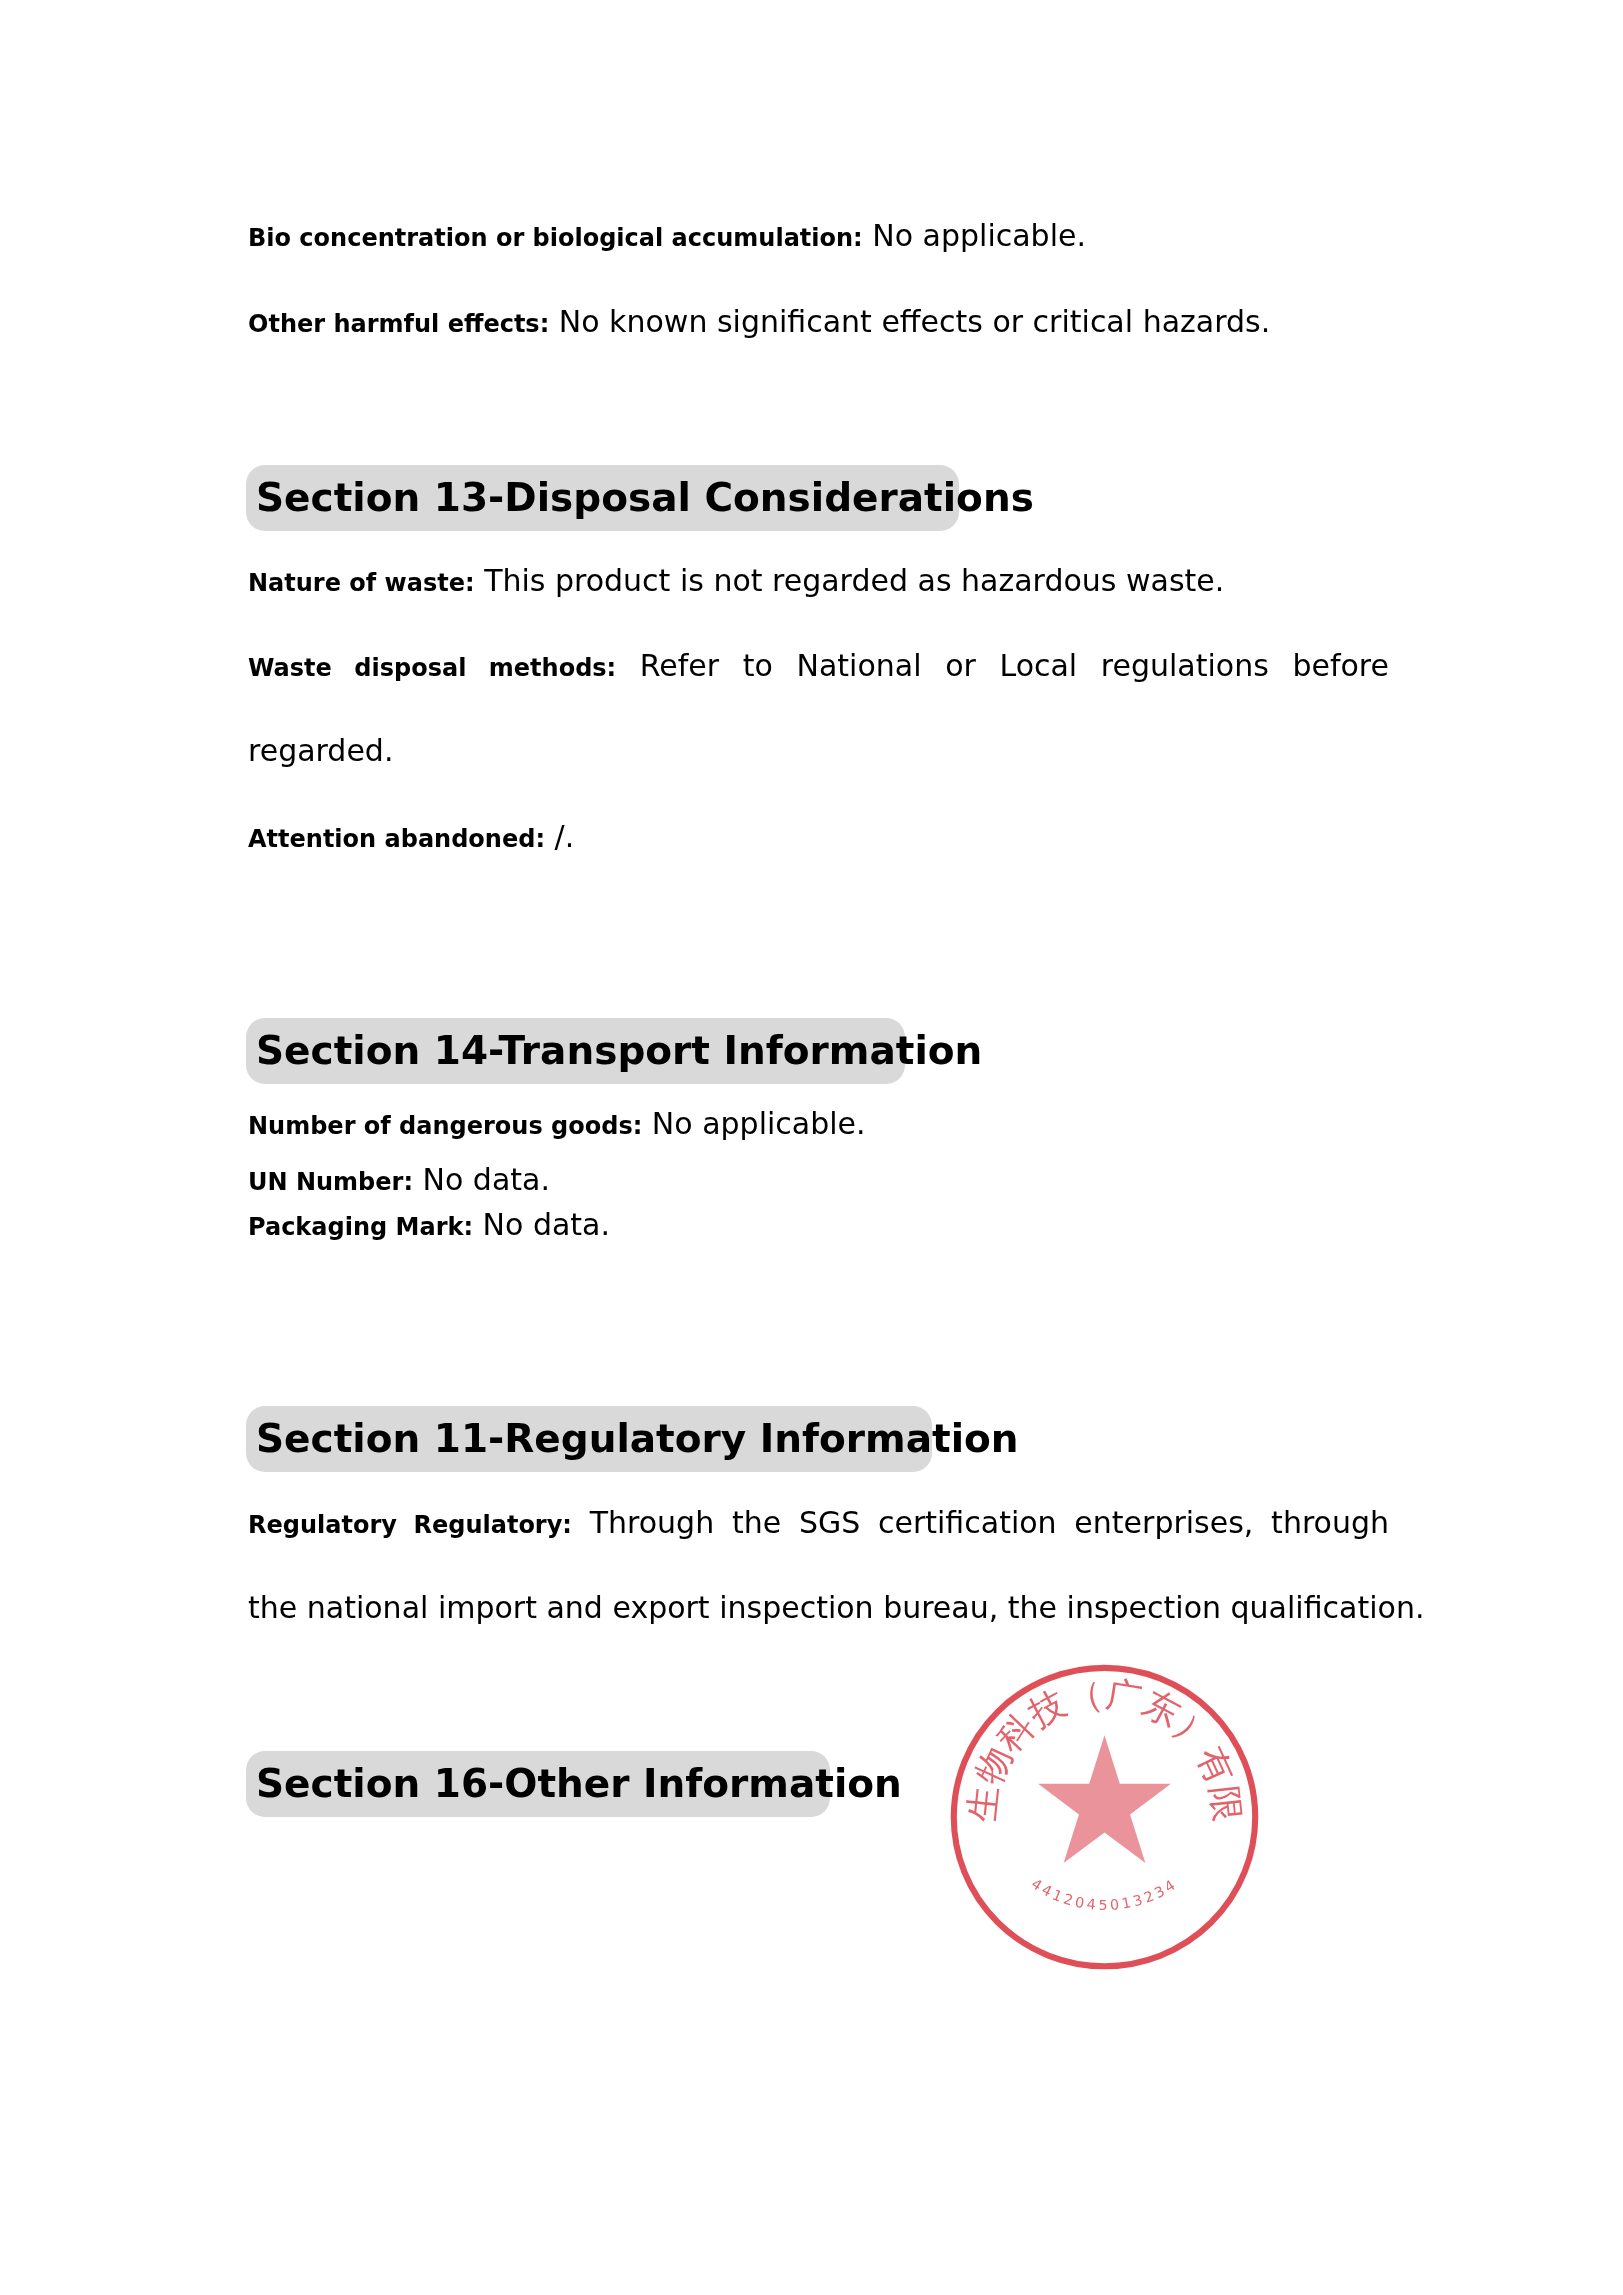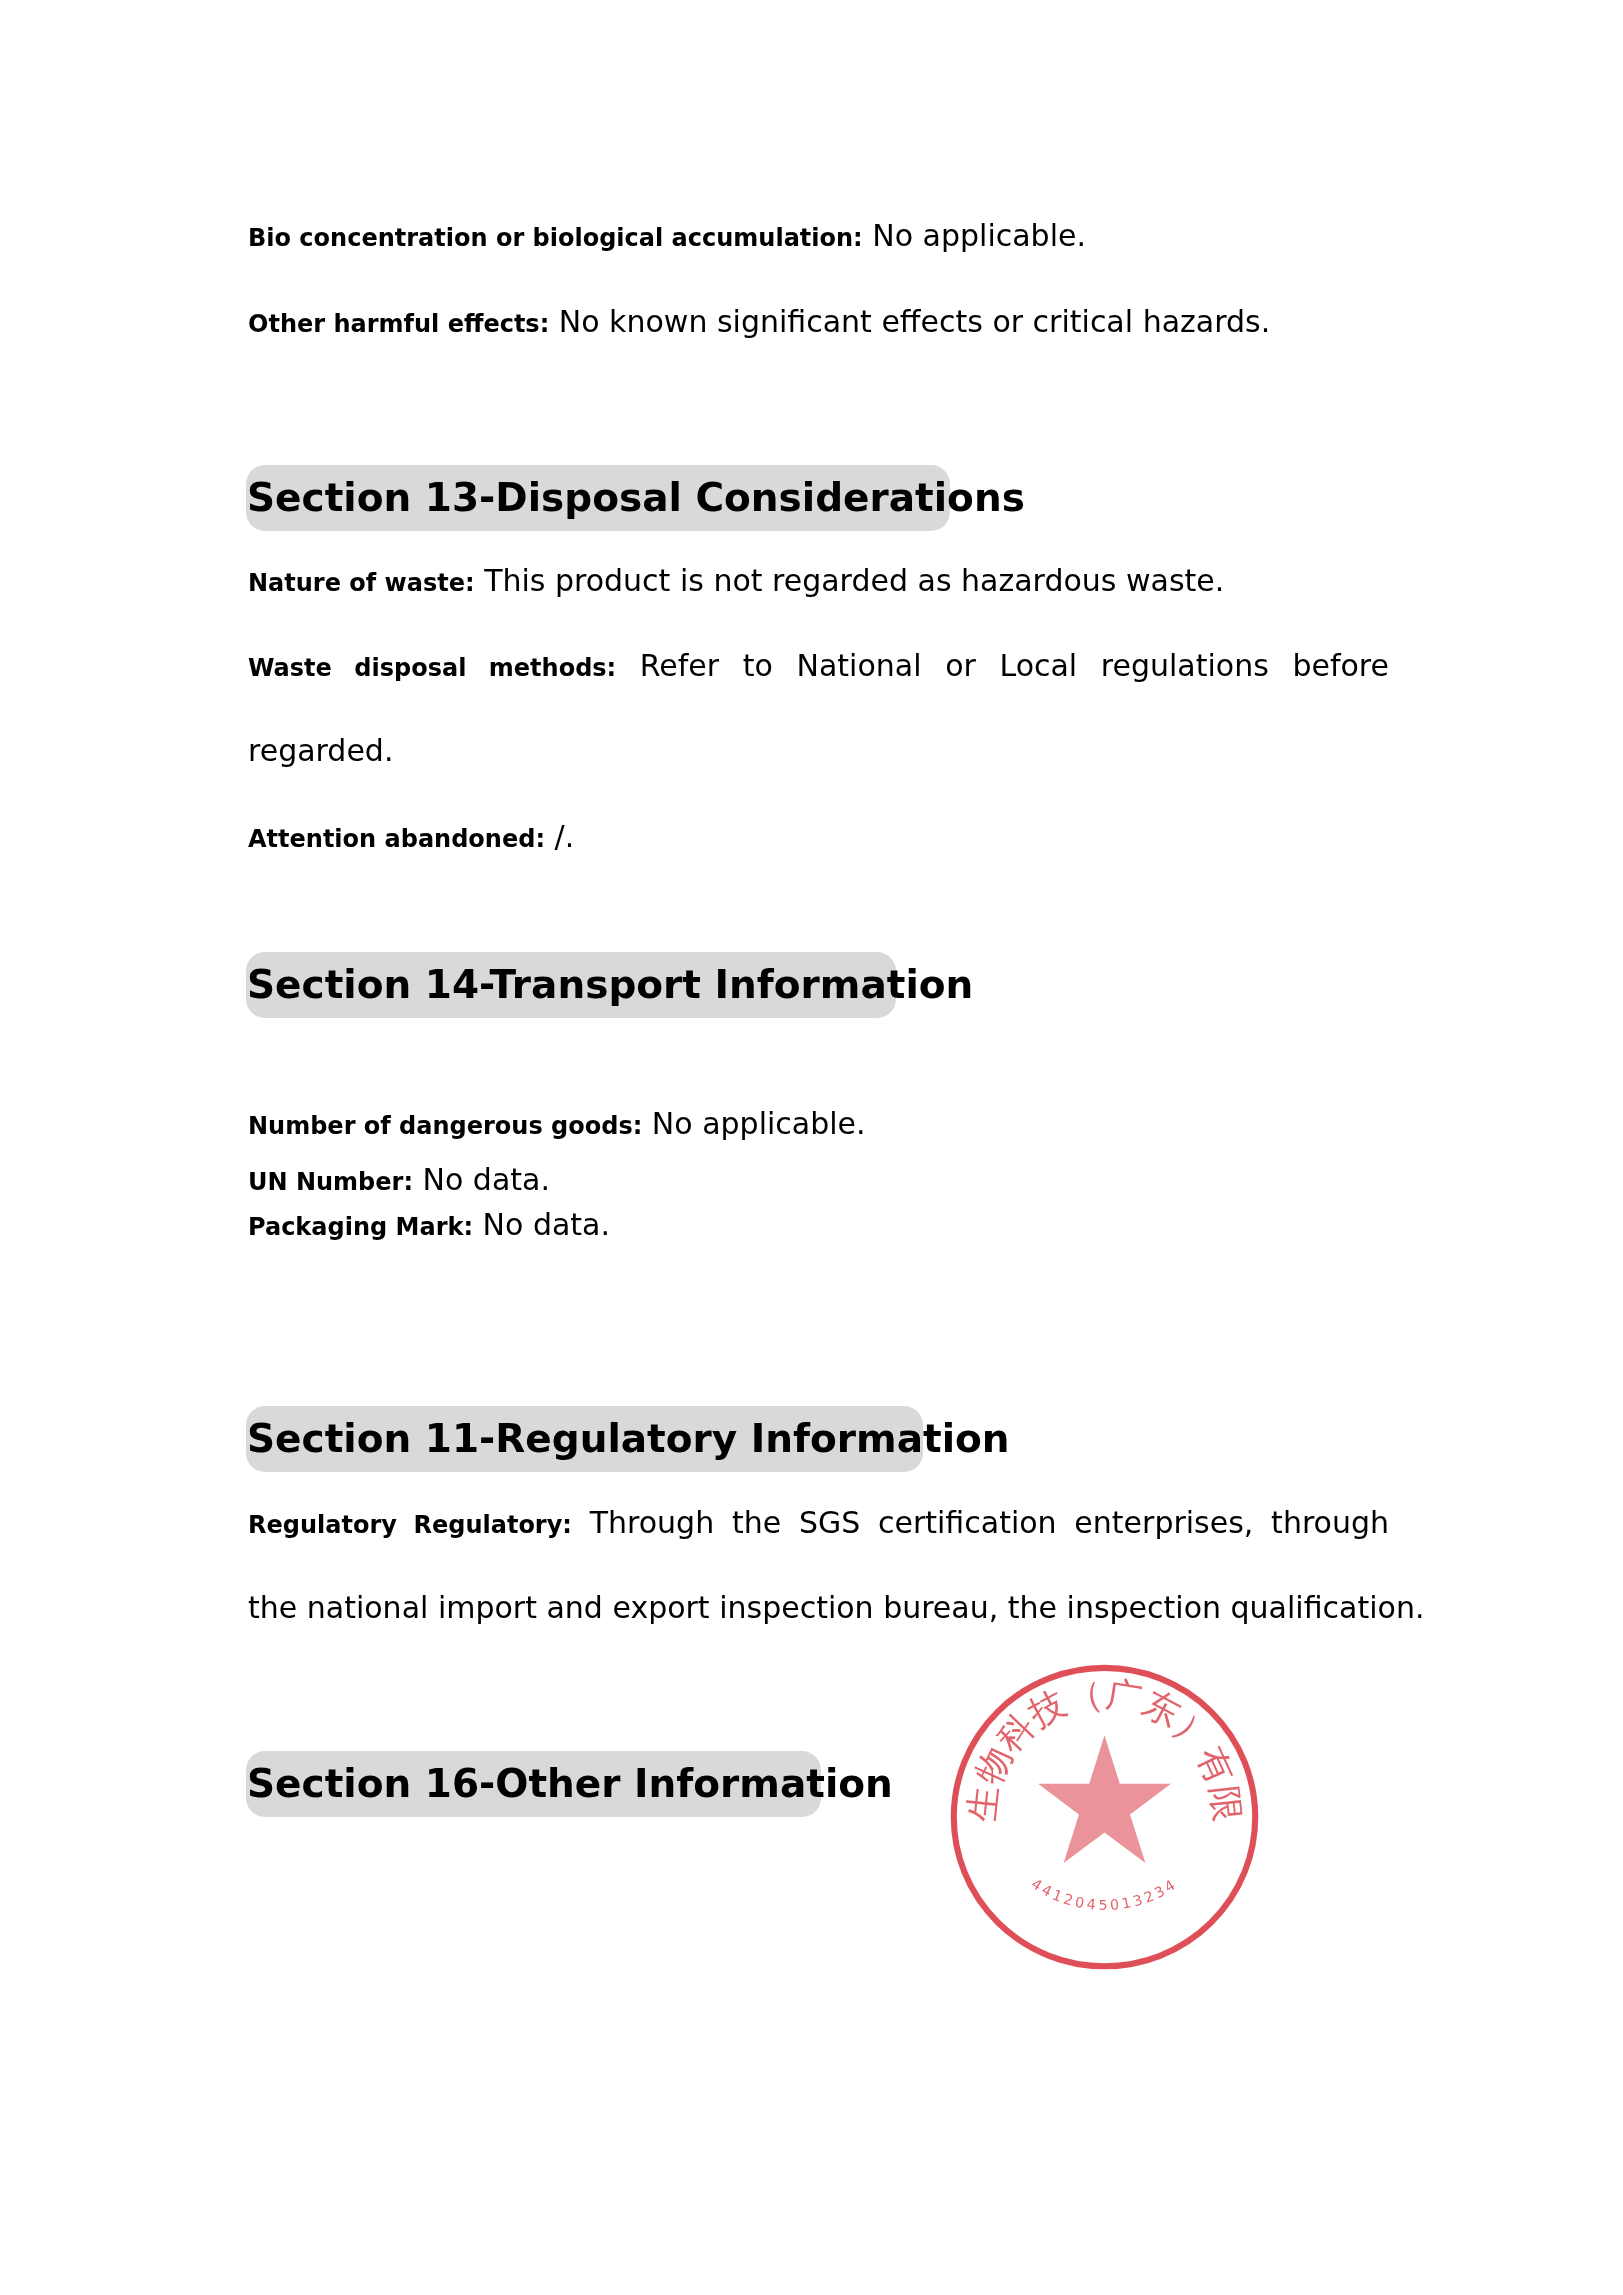--- a/index.html
+++ b/index.html
@@ -2,21 +2,21 @@
 <html style="font-size:8.2px"><head>
 <meta charset="utf-8">
 <style>
   html, body { margin:0; padding:0; background:#ffffff; }
   body { width:1623px; height:2295px; position:relative; overflow:hidden;
          font-family:"DejaVu Sans", sans-serif; color:#000; }
   .line { position:absolute; left:248px; font-size:30px; line-height:41px; white-space:nowrap; }
   .line b { font-weight:bold; font-size:24px; }
   .just { width:1141px; white-space:normal; text-align:justify; text-align-last:justify; }
   .heading { position:absolute; left:246px; background:#d9d9d9; font-weight:bold;
-             font-size:39px; height:66px; line-height:66px; padding-left:1px; white-space:nowrap;border-radius:19px; }
+             font-size:39px; height:66px; line-height:66px; padding-left:10px; white-space:nowrap;border-radius:19px; }
   .stamp { position:absolute; left:941px; top:1656px; width:327px; height:317px; }
 </style>
 </head>
 <body>
 
 <div>
 
   <div class="line" style="top:215px;">
     <b>Bio concentration or biological accumulation:</b><span> No applicable.</span>
   </div>
@@ -29,21 +29,21 @@
     <b>Nature of waste:</b><span> This product is not regarded as hazardous waste.</span>
   </div>
   <div class="line just" style="top:645px;">
     <b>Waste disposal methods:</b><span> Refer to National or Local regulations before</span>
   </div>
   <div class="line" style="top:730px;">regarded.</div>
   <div class="line" style="top:816px;">
     <b>Attention abandoned:</b><span> /.</span>
   </div>
 
-  <div class="heading" style="top:952px; width:649px;">Section 14-Transport Information</div>
+  <div class="heading" style="top:1018px; width:649px;">Section 14-Transport Information</div>
   <div class="line" style="top:1103px;">
     <b>Number of dangerous goods:</b><span> No applicable.</span>
   </div>
   <div class="line" style="top:1159px;">
     <b>UN Number:</b><span> No data.</span>
   </div>
   <div class="line" style="top:1204px;">
     <b>Packaging Mark:</b><span> No data.</span>
   </div>
 

